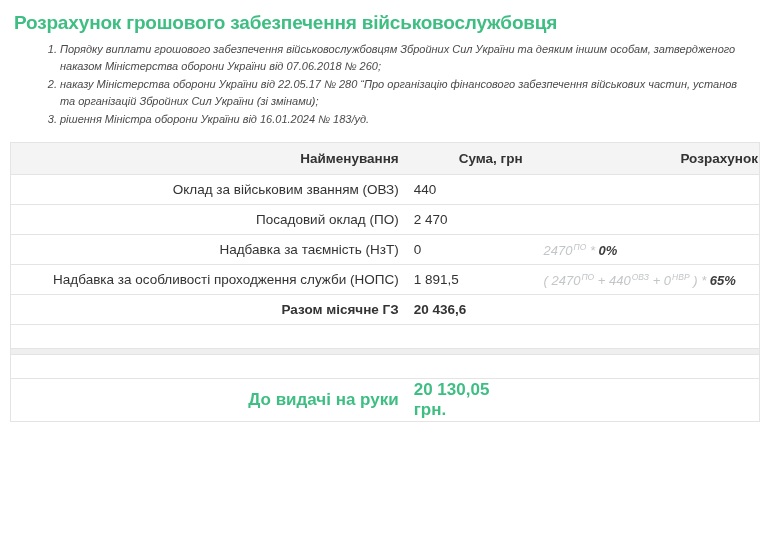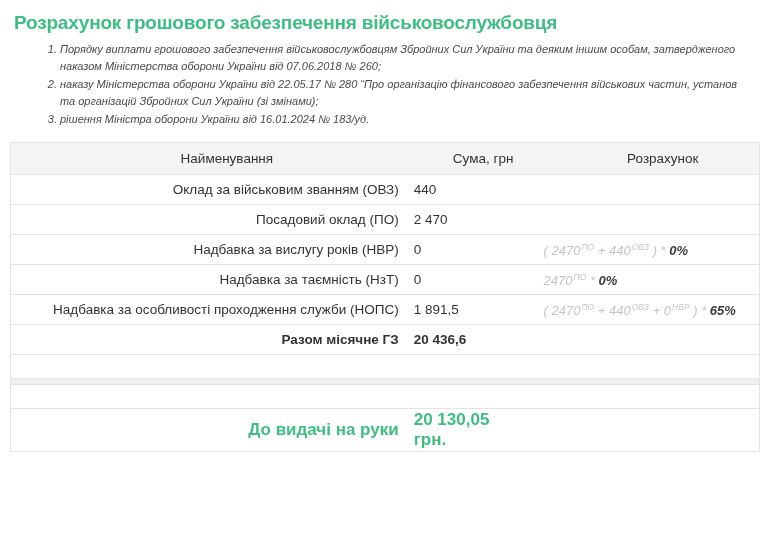--- a/index.html
+++ b/index.html
@@ -35,21 +35,21 @@
     border-collapse:collapse;
     border:1px solid var(--border);
   }
   table.calc th, table.calc td{
     border-top:1px solid var(--border);
     font-size:13.5px;
     vertical-align:middle;
   }
   thead th{
     background:var(--header-bg);
-    height:32px;font-size:14px;font-weight:normal;text-align:center;padding-left:44px;
+    height:32px;font-size:14px;font-weight:bold;text-align:right;padding-left:44px;
   }
   td{height:30px;}
   td.label{width:390px;padding-left:12px;text-align:right;}
   td.sum{width:124px;padding-left:14px;text-align:left;}
   td.formula-cell{width:236px;padding-left:20px;text-align:left;}
   tr.subtotal td{font-weight:bold;margin-top:20px;}
   tr.spacer td{height:24px;}
   tr.divider td{height:6px;background:#efefef;}
   tr.total td{
     height:37px;color:var(--accent);font-weight:bold;font-size:17px;
@@ -87,25 +87,20 @@
           <td class="label">Оклад за військовим званням (ОВЗ)</td>
           <td class="sum">440</td>
           <td class="formula-cell"></td>
         </tr>
         <tr class="data">
           <td class="label">Посадовий оклад (ПО)</td>
           <td class="sum">2 470</td>
           <td class="formula-cell"></td>
         </tr>
         <tr class="data">
-          <td class="label">Надбавка за вислугу років (НВР)</td>
-          <td class="sum">0</td>
-          <td class="formula-cell"><span class="formula">( 2470<sup>ПО</sup> + 440<sup>ОВЗ</sup> ) * <span class="pct">0%</span></span></td>
-        </tr>
-        <tr class="data">
           <td class="label">Надбавка за таємність (НзТ)</td>
           <td class="sum">0</td>
           <td class="formula-cell"><span class="formula">2470<sup>ПО</sup> * <span class="pct">0%</span></span></td>
         </tr>
         <tr class="data">
           <td class="label">Надбавка за особливості проходження служби (НОПС)</td>
           <td class="sum">1 891,5</td>
           <td class="formula-cell"><span class="formula">( 2470<sup>ПО</sup> + 440<sup>ОВЗ</sup> + 0<sup>НВР</sup> ) * <span class="pct">65%</span></span></td>
         </tr>
         <tr class="subtotal">

